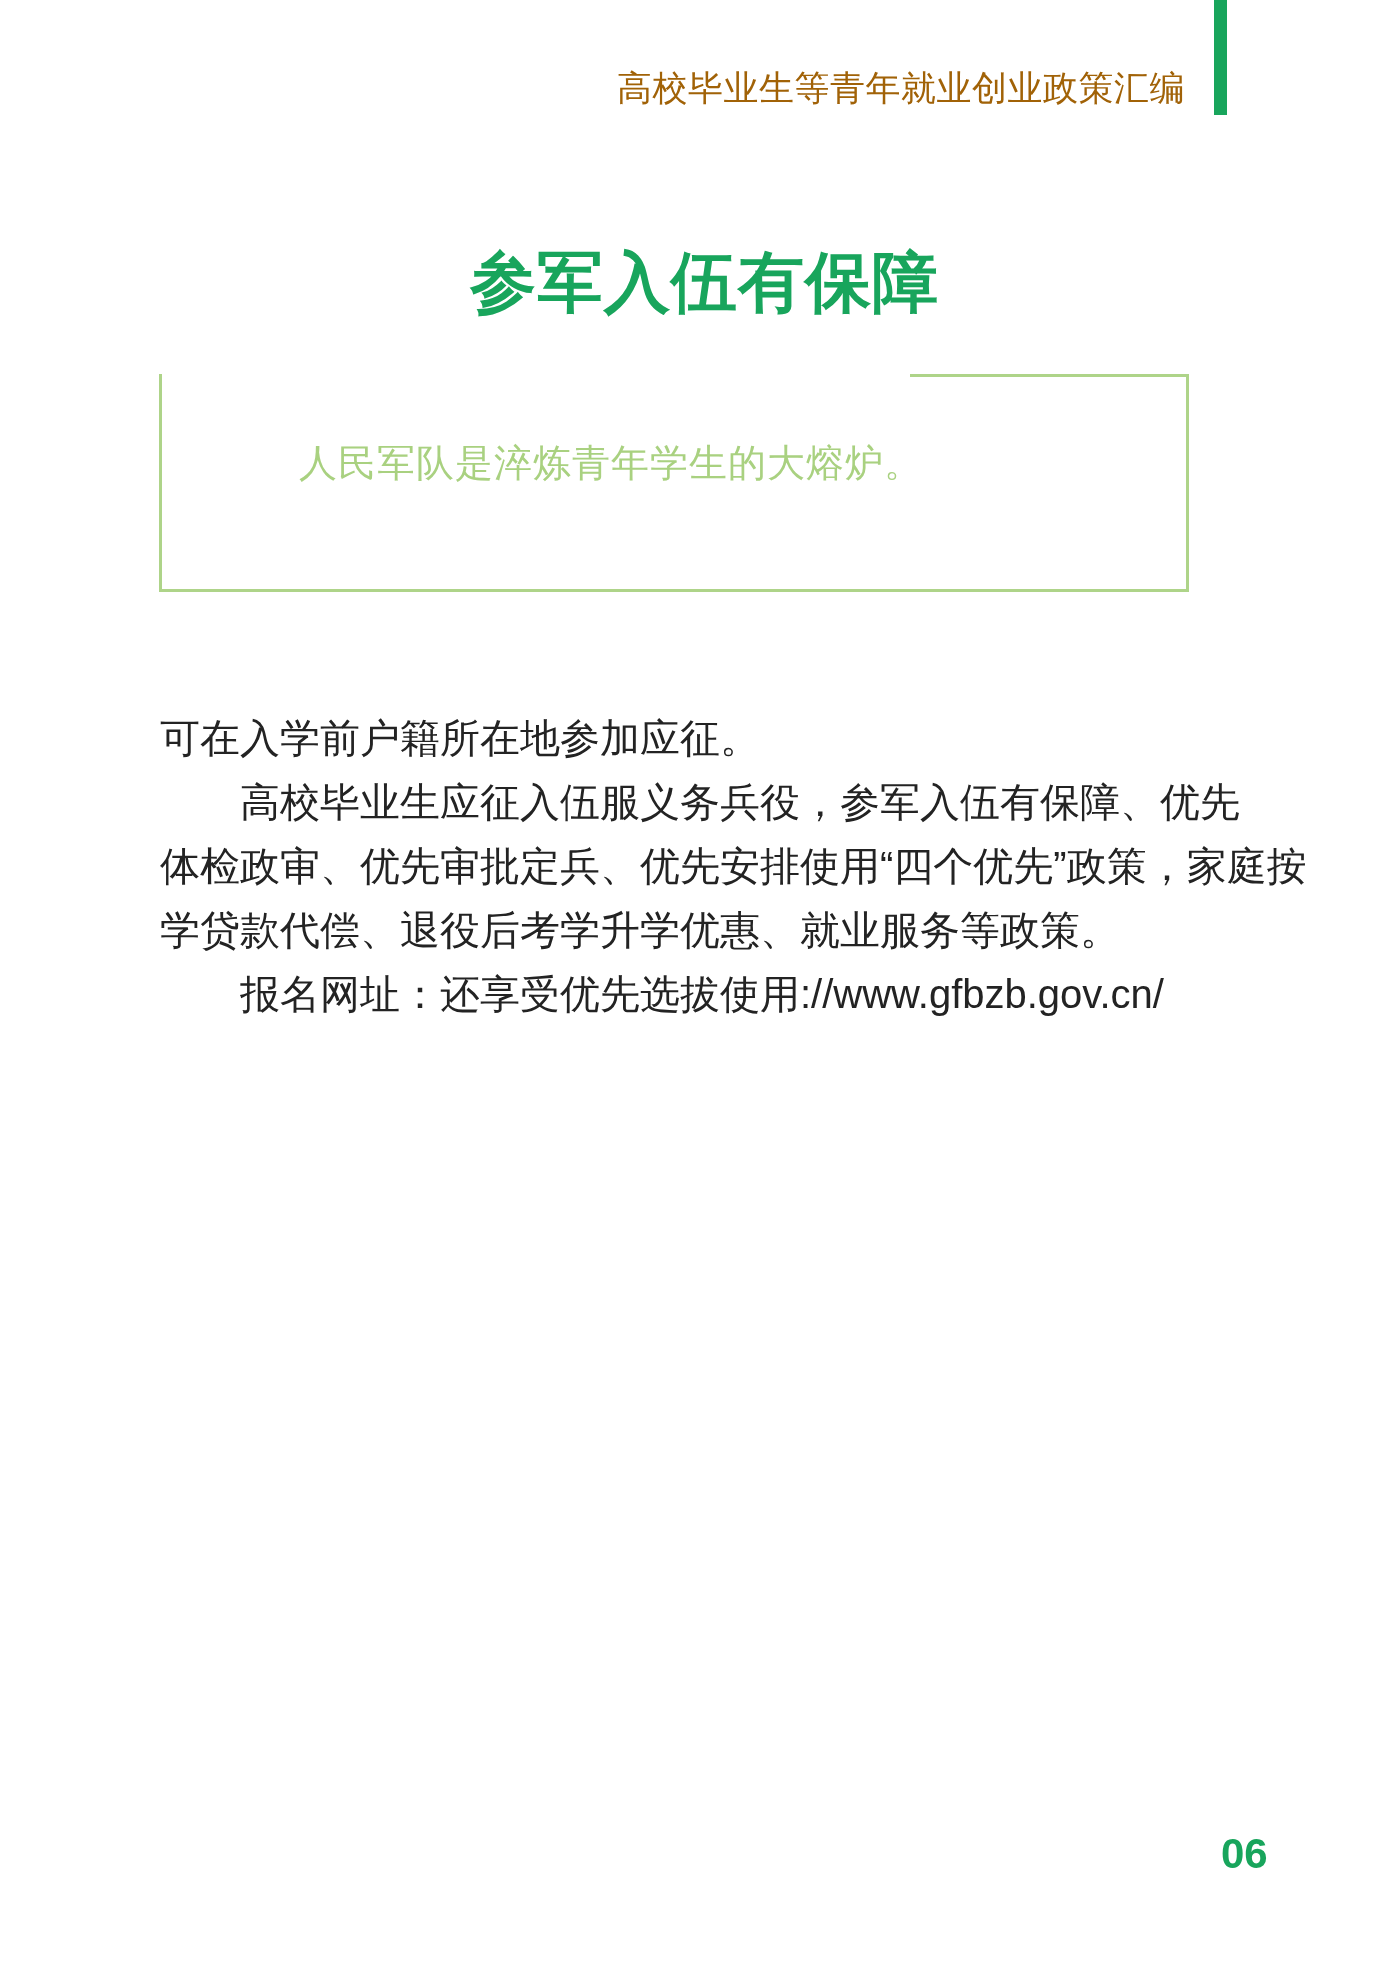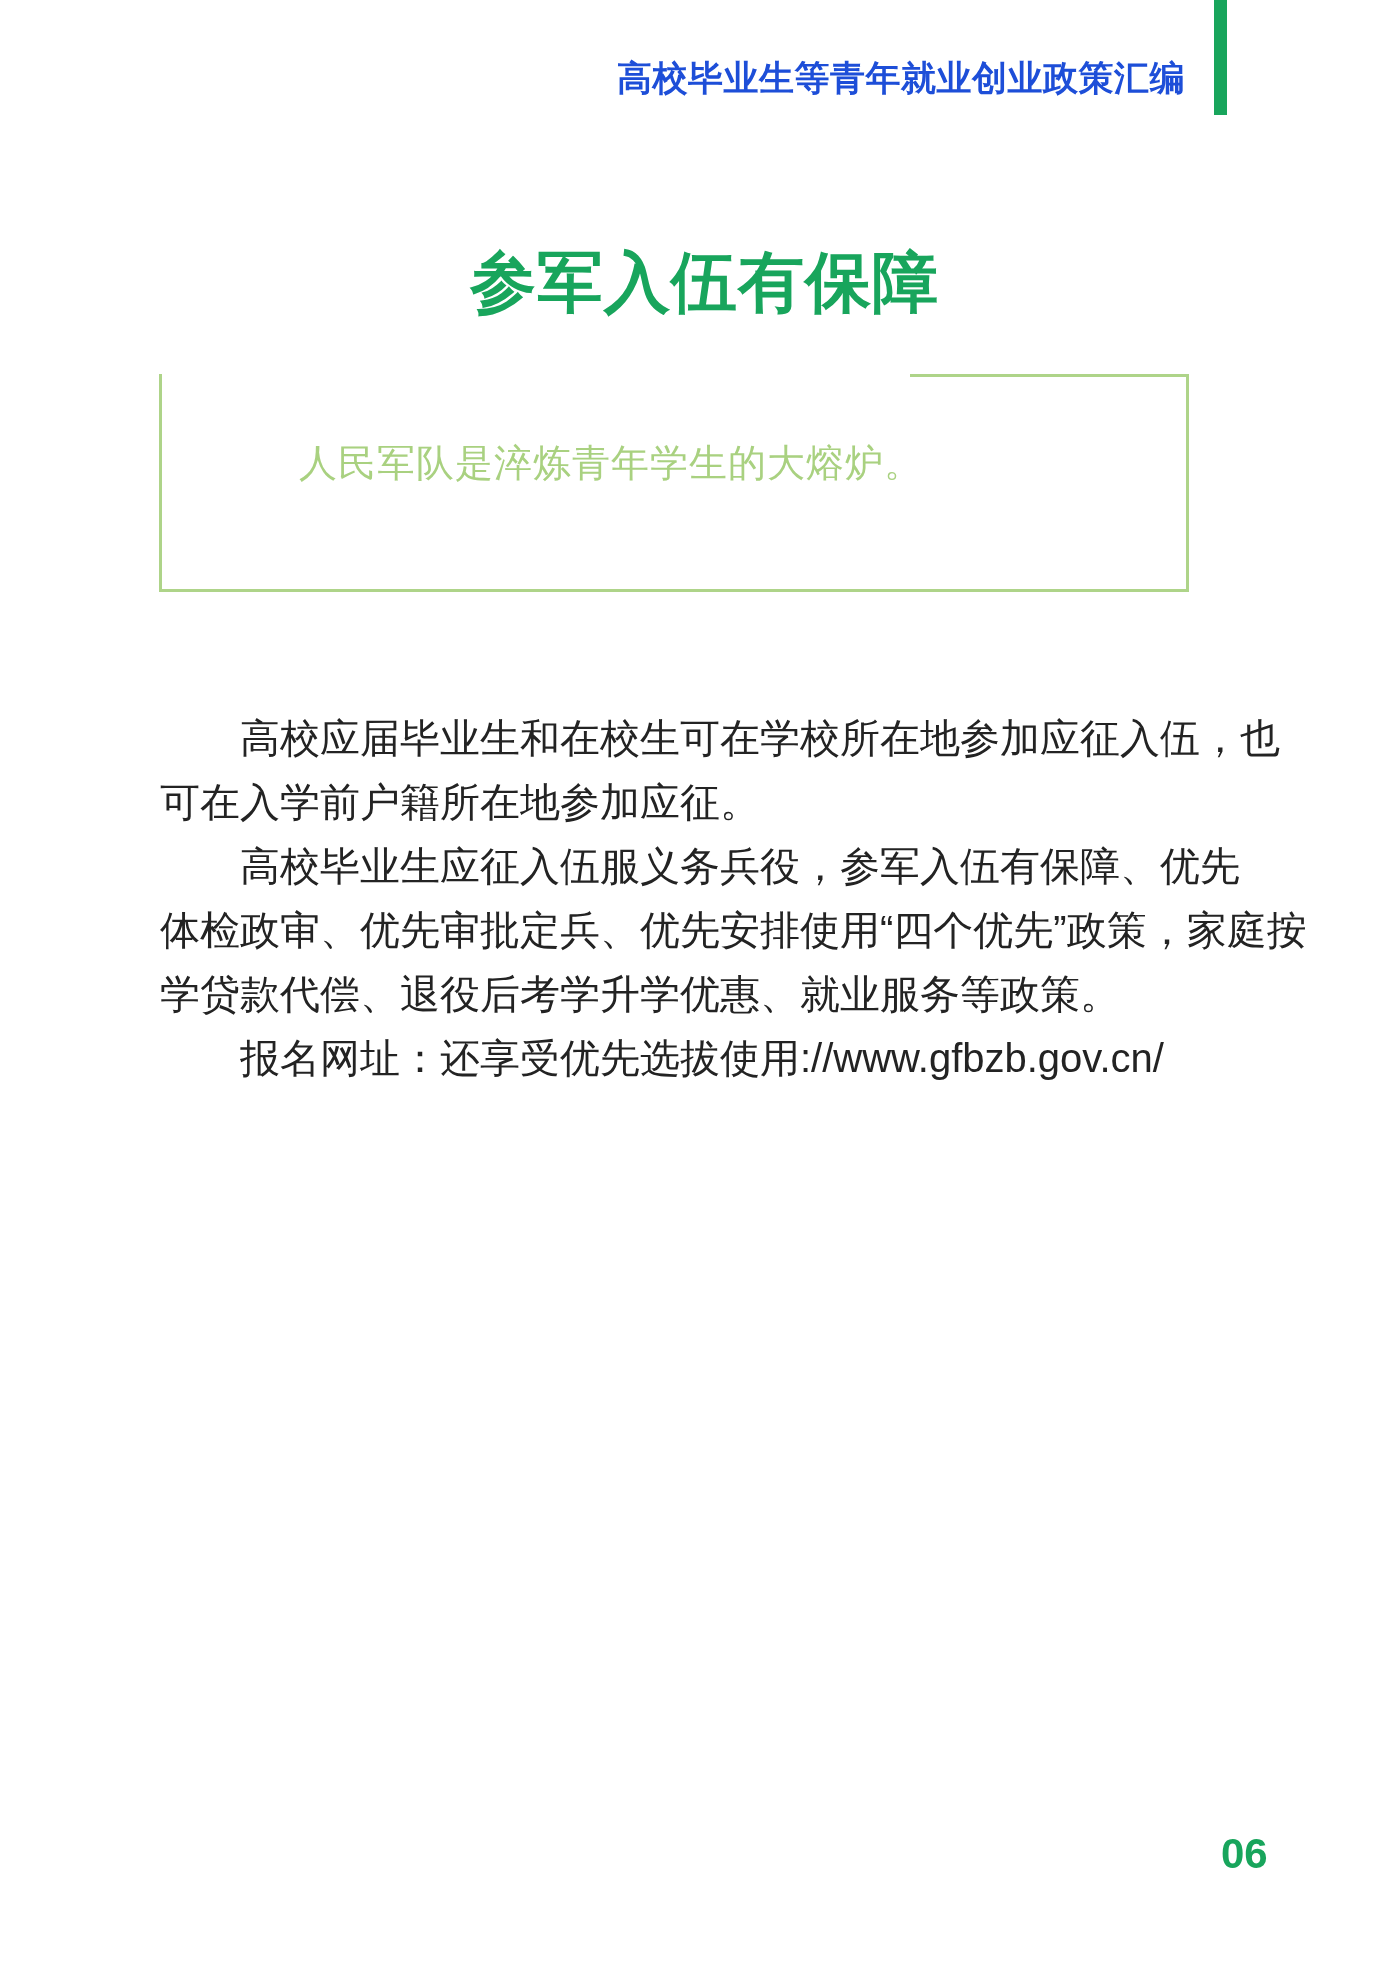--- a/index.html
+++ b/index.html
@@ -5,22 +5,22 @@
   html,body { margin:0; padding:0; background:#ffffff; }
   .page {
     position:relative; width:1386px; height:1969px; background:#ffffff;
     font-family:"Liberation Sans", sans-serif; overflow:hidden;
   }
   .accent-bar {
     position:absolute; left:1214px; top:0; width:13px; height:115px;
     background:#18a55c;
   }
   .header-title {
-    position:absolute; top:58px; right:201px;
-    font-size:35px; font-weight:700; color:#1d4ed8; line-height:40px;
+    position:absolute; top:68px; right:201px;
+    font-size:35px; font-weight:400; color:#a16207; line-height:40px;
     white-space:nowrap; letter-spacing:0.5px;
   }
   .page-title {
     position:absolute; top:238px; left:160px; width:1073px; margin:8px;
     text-align:center; font-size:66px; font-weight:700; color:#18a55c;
     line-height:72px; white-space:nowrap; letter-spacing:1px;
   }
   .quote-box {
     position:absolute; left:159px; top:374px; width:1030px; height:218px;
     box-sizing:border-box;
@@ -56,21 +56,20 @@
   <div class="header-title">高校毕业生等青年就业创业政策汇编</div>
 
   <h1 class="page-title">参军入伍有保障</h1>
 
   <div class="quote-box">
     <div class="quote-top-border"></div>
     <div class="quote-text">人民军队是淬炼青年学生的大熔炉。</div>
   </div>
 
   <div class="body-text">
-    <div class="line indent">高校应届毕业生和在校生可在学校所在地参加应征入伍，也</div>
     <div class="line">可在入学前户籍所在地参加应征。</div>
     <div class="line indent">高校毕业生应征入伍服义务兵役，参军入伍有保障、优先</div>
     <div class="line">体检政审、优先审批定兵、优先安排使用“四个优先”政策，家庭按</div>
     <div class="line">学贷款代偿、退役后考学升学优惠、就业服务等政策。</div>
     <div class="line indent">报名网址：还享受优先选拔使用://www.gfbzb.gov.cn/</div>
   </div>
 
   <div class="page-number">06</div>
 
 </div>

